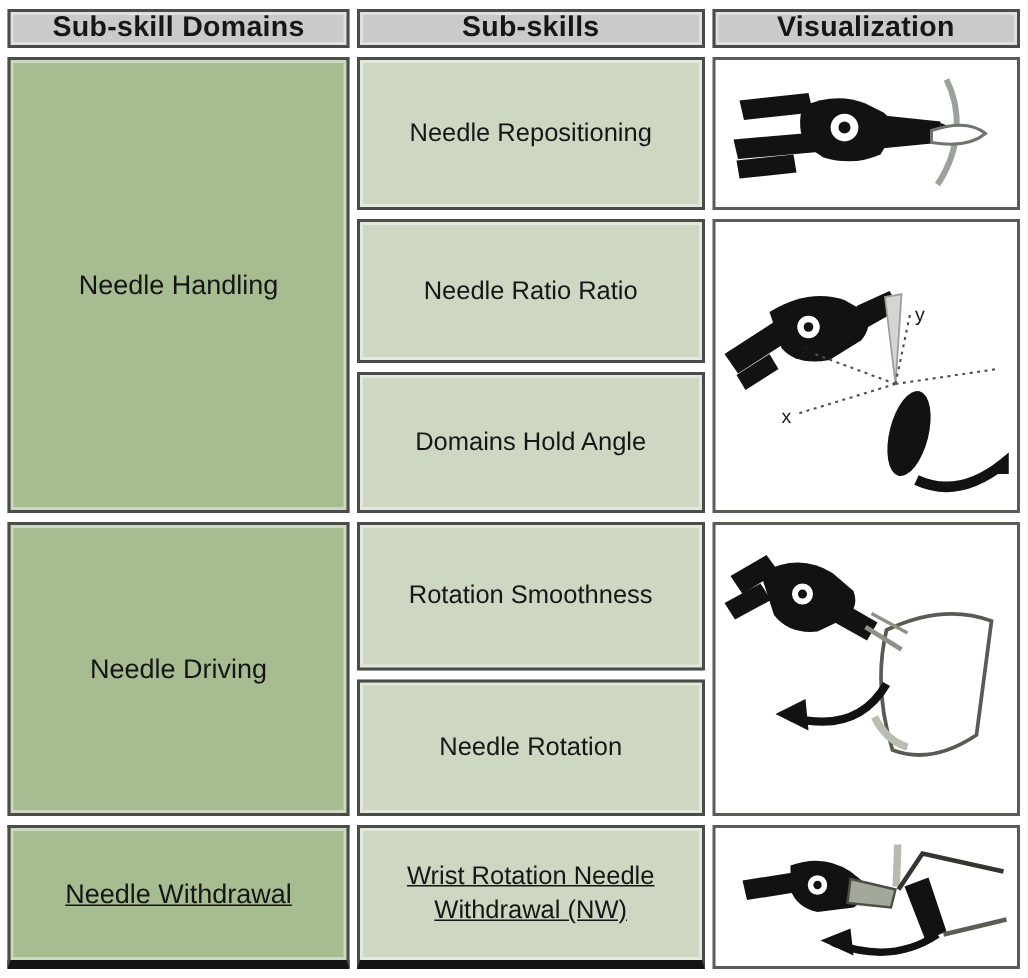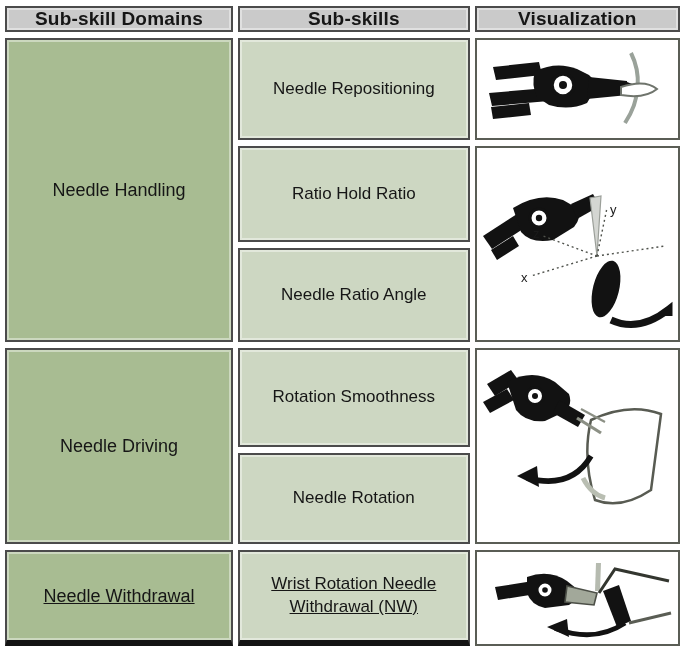--- a/index.html
+++ b/index.html
@@ -106,21 +106,21 @@
             <path d="M148 37 L167 44 L148 50 Z" fill="#121212"></path>
           </g>
           <g>
             <path d="M152 8 C162 28 162 54 146 78" stroke="#9aa29a" stroke-width="4" fill="none"></path>
             <path d="M142 42 Q166 34 178 44 Q166 54 142 50 Z" fill="#ffffff" stroke="#6f746c" stroke-width="2"></path>
           </g>
         </svg>
       </td>
     </tr>
     <tr class="h-r2">
-      <td class="subskill">Ratio Hold Ratio</td>
+      <td class="subskill">Needle Ratio Ratio</td>
       <td class="viz" rowspan="2">
 
         <svg width="196" height="176" viewBox="0 0 196 176">
           <g>
             <path d="M4 80 L38 58 L47 71 L13 93 Z" fill="#121212"></path>
             <path d="M12 94 L34 80 L40 90 L18 104 Z" fill="#121212"></path>
             <path d="M34 52 Q60 36 84 44 L98 52 Q103 62 95 71 L74 84 Q52 88 42 76 Z" fill="#121212"></path>
             <circle cx="60" cy="62" r="9" fill="#ffffff" stroke="#121212" stroke-width="3"></circle>
             <circle cx="60" cy="62" r="3.2" fill="#121212"></circle>
             <path d="M92 48 L114 38 L121 50 L98 63 Z" fill="#121212"></path>
@@ -138,21 +138,21 @@
           <text x="54" y="82">z</text>
           <text x="42" y="126">x</text>
           <g>
             <ellipse cx="127" cy="133" rx="13" ry="29" transform="rotate(14 127 133)" fill="#121212"></ellipse>
             <path d="M132 164 Q160 177 190 153 L190 160" stroke="#121212" stroke-width="7" fill="none"></path>
           </g>
         </svg>
       </td>
     </tr>
     <tr class="h-r3">
-      <td class="subskill">Needle Ratio Angle</td>
+      <td class="subskill">Domains Hold Angle</td>
     </tr>
     <tr class="h-r4">
       <td class="domain" rowspan="2">Needle Driving</td>
       <td class="subskill">Rotation Smoothness</td>
       <td class="viz" rowspan="2">
 
         <svg width="196" height="176" viewBox="0 0 196 176">
           <g>
             <path d="M112 62 Q150 44 182 56 L172 132 Q142 152 116 142 Q103 100 112 62 Z" fill="#ffffff" stroke="#585b52" stroke-width="2.5"></path>
             <path d="M104 120 Q112 136 126 140" stroke="#b9beb2" stroke-width="5" fill="none"></path>

